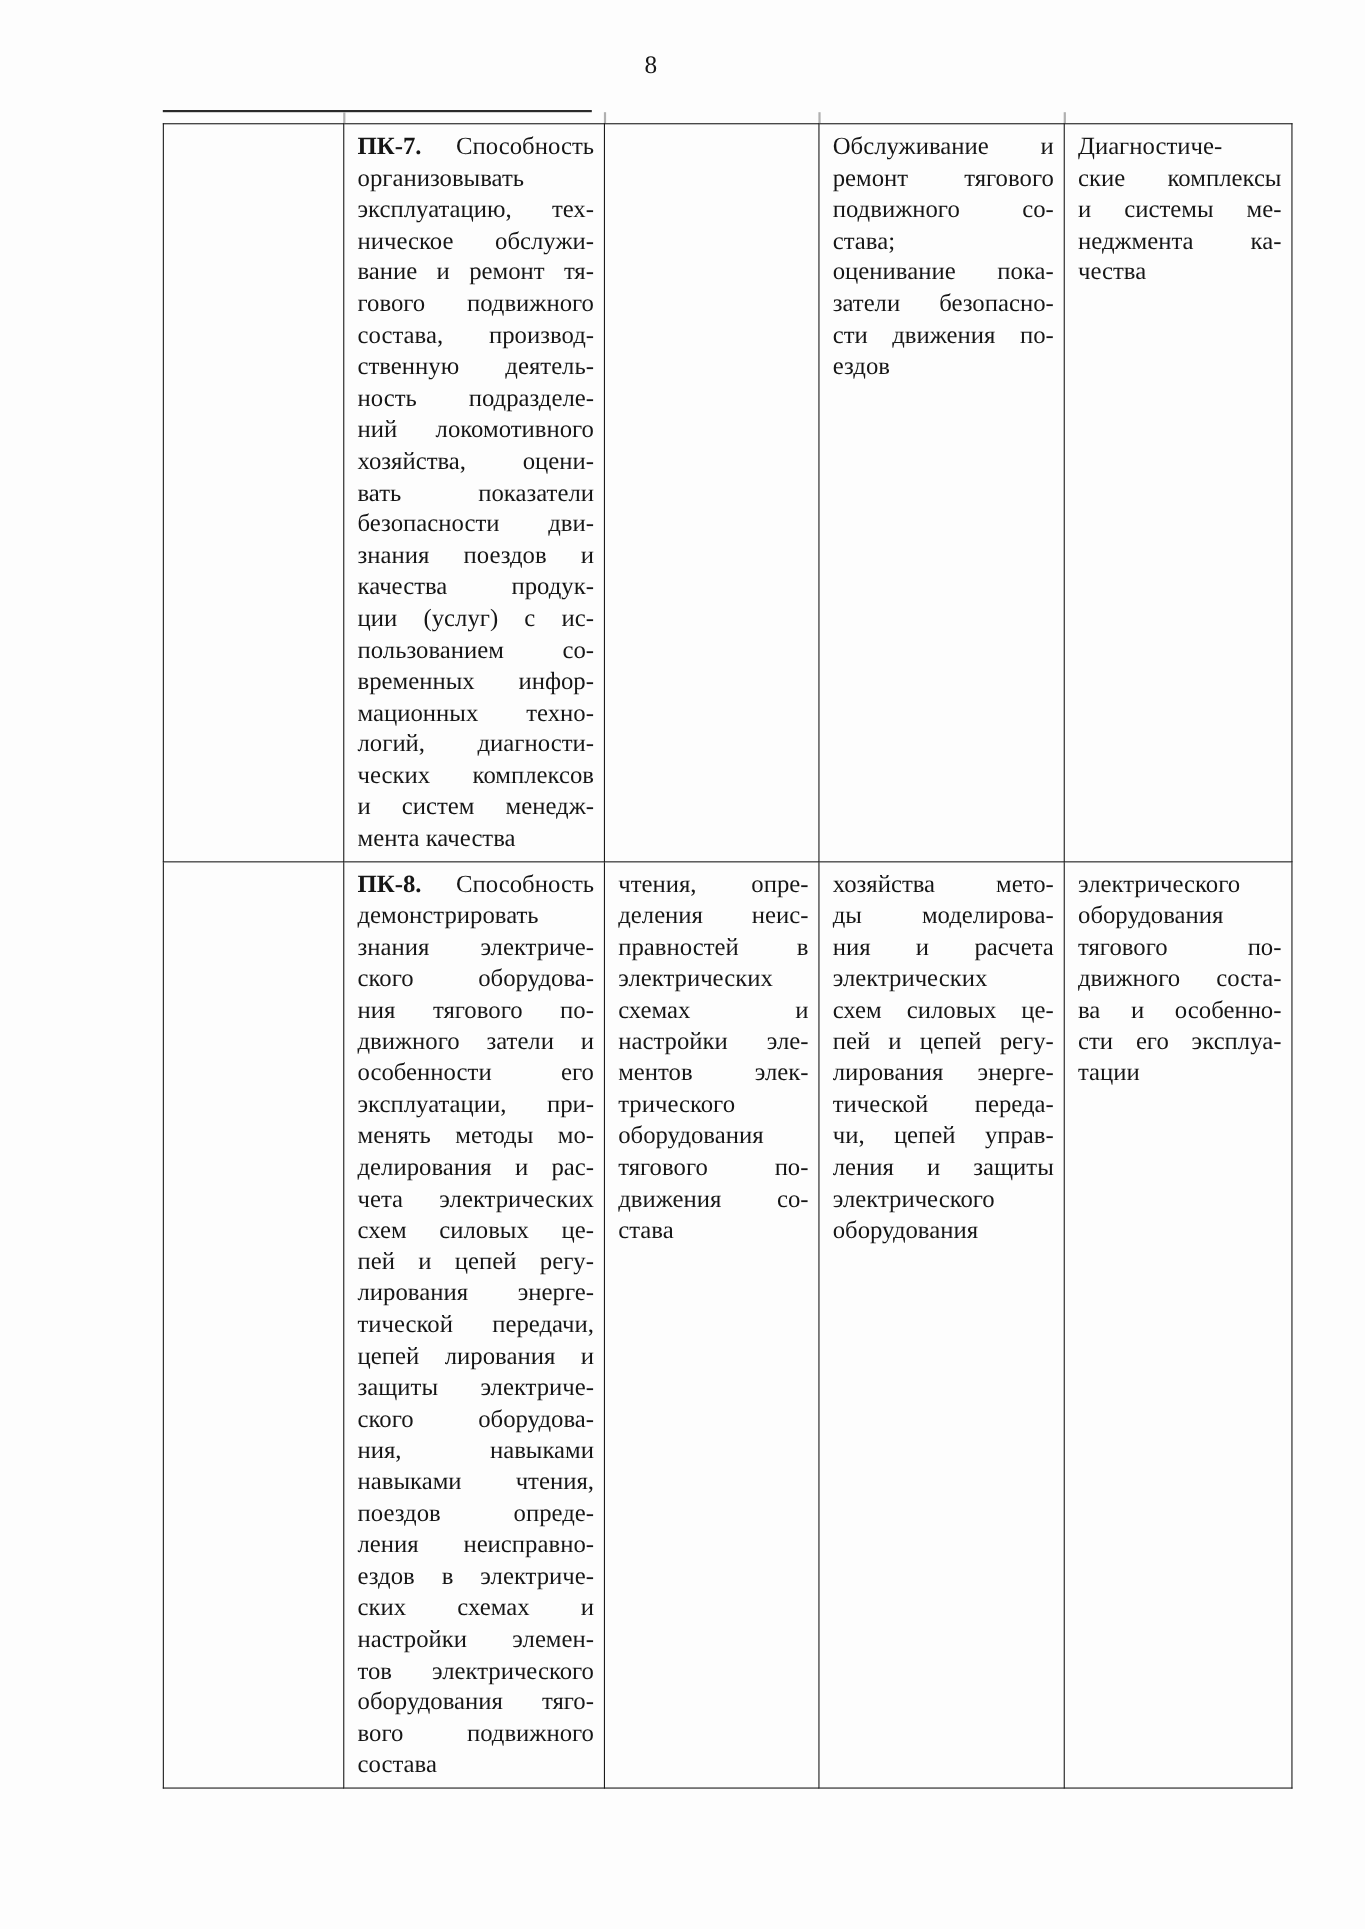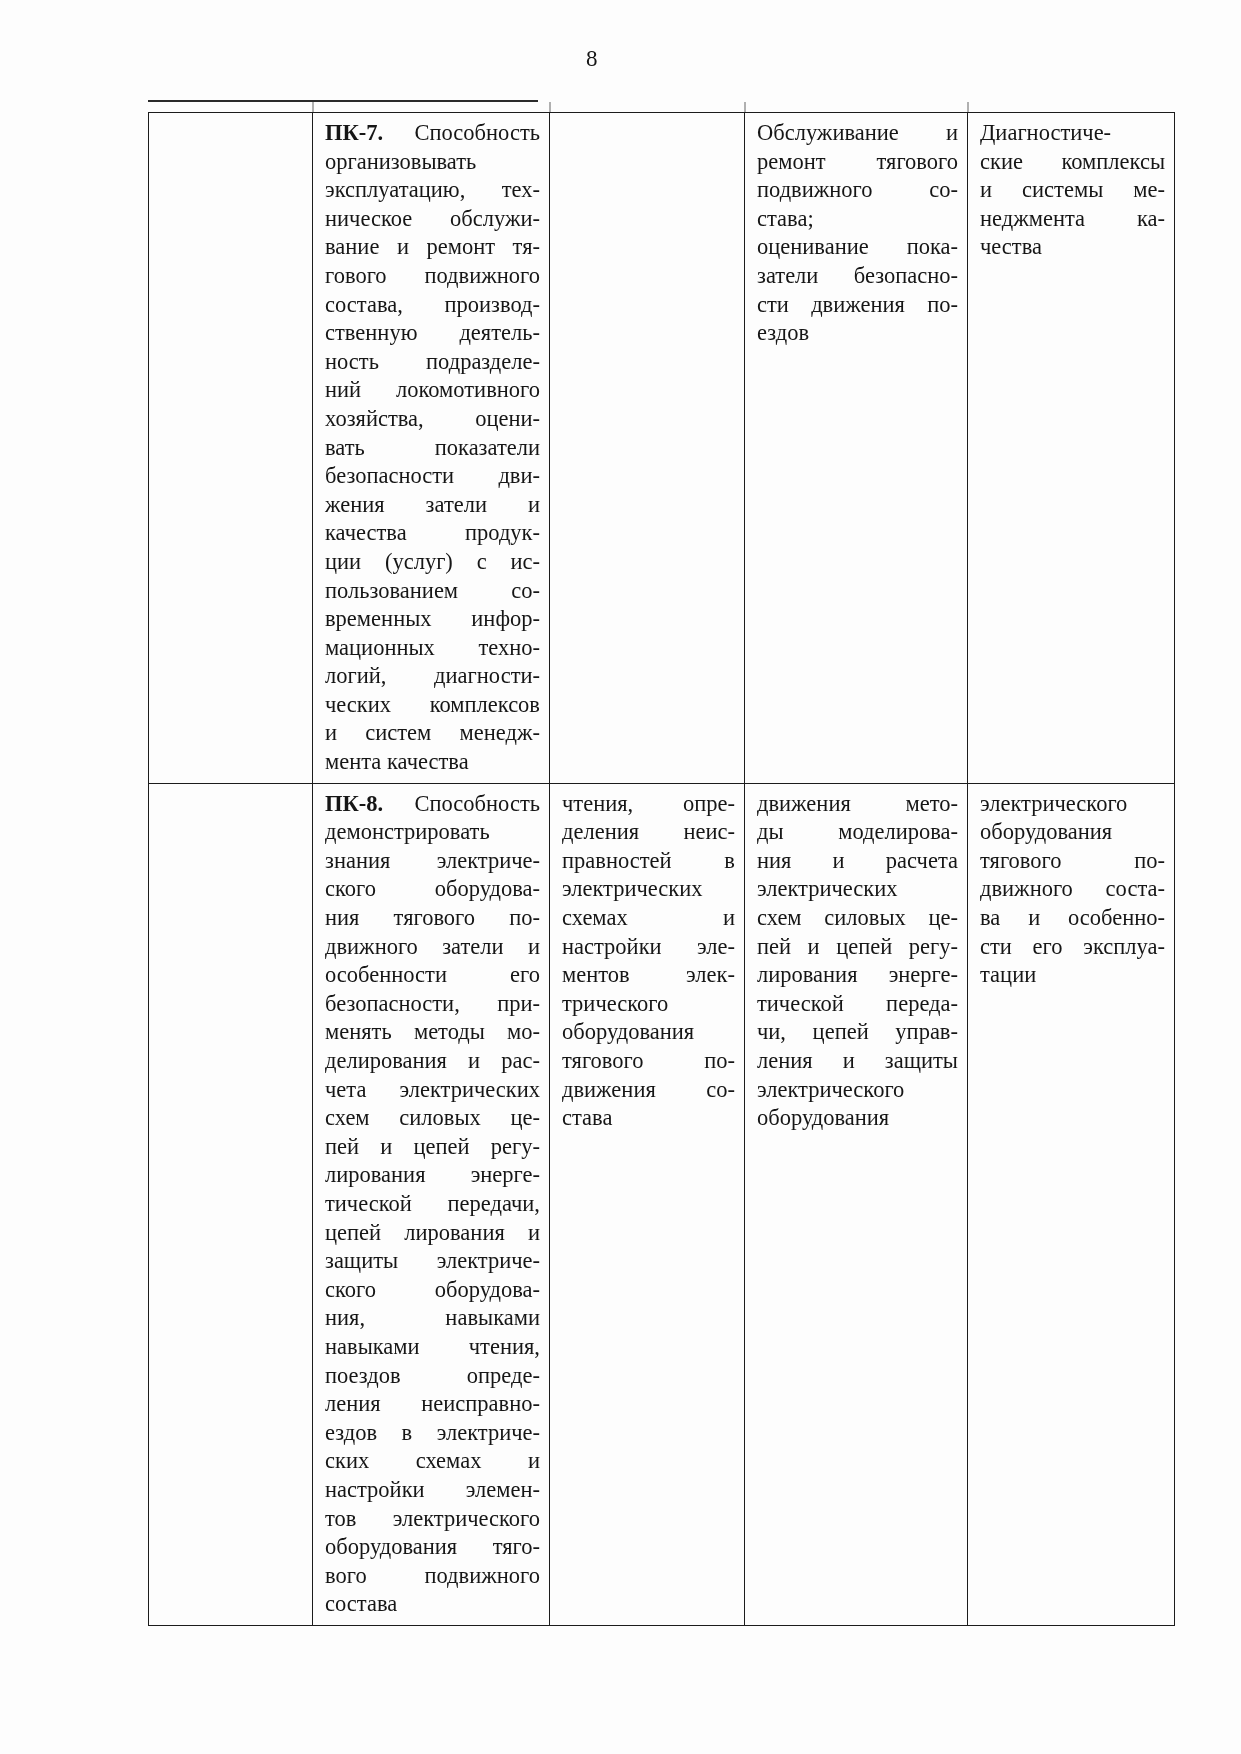--- a/index.html
+++ b/index.html
@@ -102,21 +102,21 @@
             <div class="line">ническое обслужи-</div>
             <div class="line">вание и ремонт тя-</div>
             <div class="line">гового подвижного</div>
             <div class="line">состава, производ-</div>
             <div class="line">ственную деятель-</div>
             <div class="line">ность подразделе-</div>
             <div class="line">ний локомотивного</div>
             <div class="line">хозяйства, оцени-</div>
             <div class="line">вать показатели</div>
             <div class="line">безопасности дви-</div>
-            <div class="line">жения затели и</div>
+            <div class="line">знания поездов и</div>
             <div class="line">качества продук-</div>
             <div class="line">ции (услуг) с ис-</div>
             <div class="line">пользованием со-</div>
             <div class="line">временных инфор-</div>
             <div class="line">мационных техно-</div>
             <div class="line">логий, диагности-</div>
             <div class="line">ческих комплексов</div>
             <div class="line">и систем менедж-</div>
             <div class="line last">мента качества</div>
           </td>
@@ -142,21 +142,21 @@
         <tr>
           <td></td>
           <td>
             <div class="line"><b>ПК-8.</b> Способность</div>
             <div class="line">демонстрировать</div>
             <div class="line">знания электриче-</div>
             <div class="line">ского оборудова-</div>
             <div class="line">ния тягового по-</div>
             <div class="line">движного затели и</div>
             <div class="line">особенности его</div>
-            <div class="line">безопасности, при-</div>
+            <div class="line">эксплуатации, при-</div>
             <div class="line">менять методы мо-</div>
             <div class="line">делирования и рас-</div>
             <div class="line">чета электрических</div>
             <div class="line">схем силовых це-</div>
             <div class="line">пей и цепей регу-</div>
             <div class="line">лирования энерге-</div>
             <div class="line">тической передачи,</div>
             <div class="line">цепей лирования и</div>
             <div class="line">защиты электриче-</div>
             <div class="line">ского оборудова-</div>
@@ -180,21 +180,21 @@
             <div class="line">схемах и</div>
             <div class="line">настройки эле-</div>
             <div class="line">ментов элек-</div>
             <div class="line">трического</div>
             <div class="line">оборудования</div>
             <div class="line">тягового по-</div>
             <div class="line">движения со-</div>
             <div class="line last">става</div>
           </td>
           <td>
-            <div class="line">движения мето-</div>
+            <div class="line">хозяйства мето-</div>
             <div class="line">ды моделирова-</div>
             <div class="line">ния и расчета</div>
             <div class="line">электрических</div>
             <div class="line">схем силовых це-</div>
             <div class="line">пей и цепей регу-</div>
             <div class="line">лирования энерге-</div>
             <div class="line">тической переда-</div>
             <div class="line">чи, цепей управ-</div>
             <div class="line">ления и защиты</div>
             <div class="line">электрического</div>

